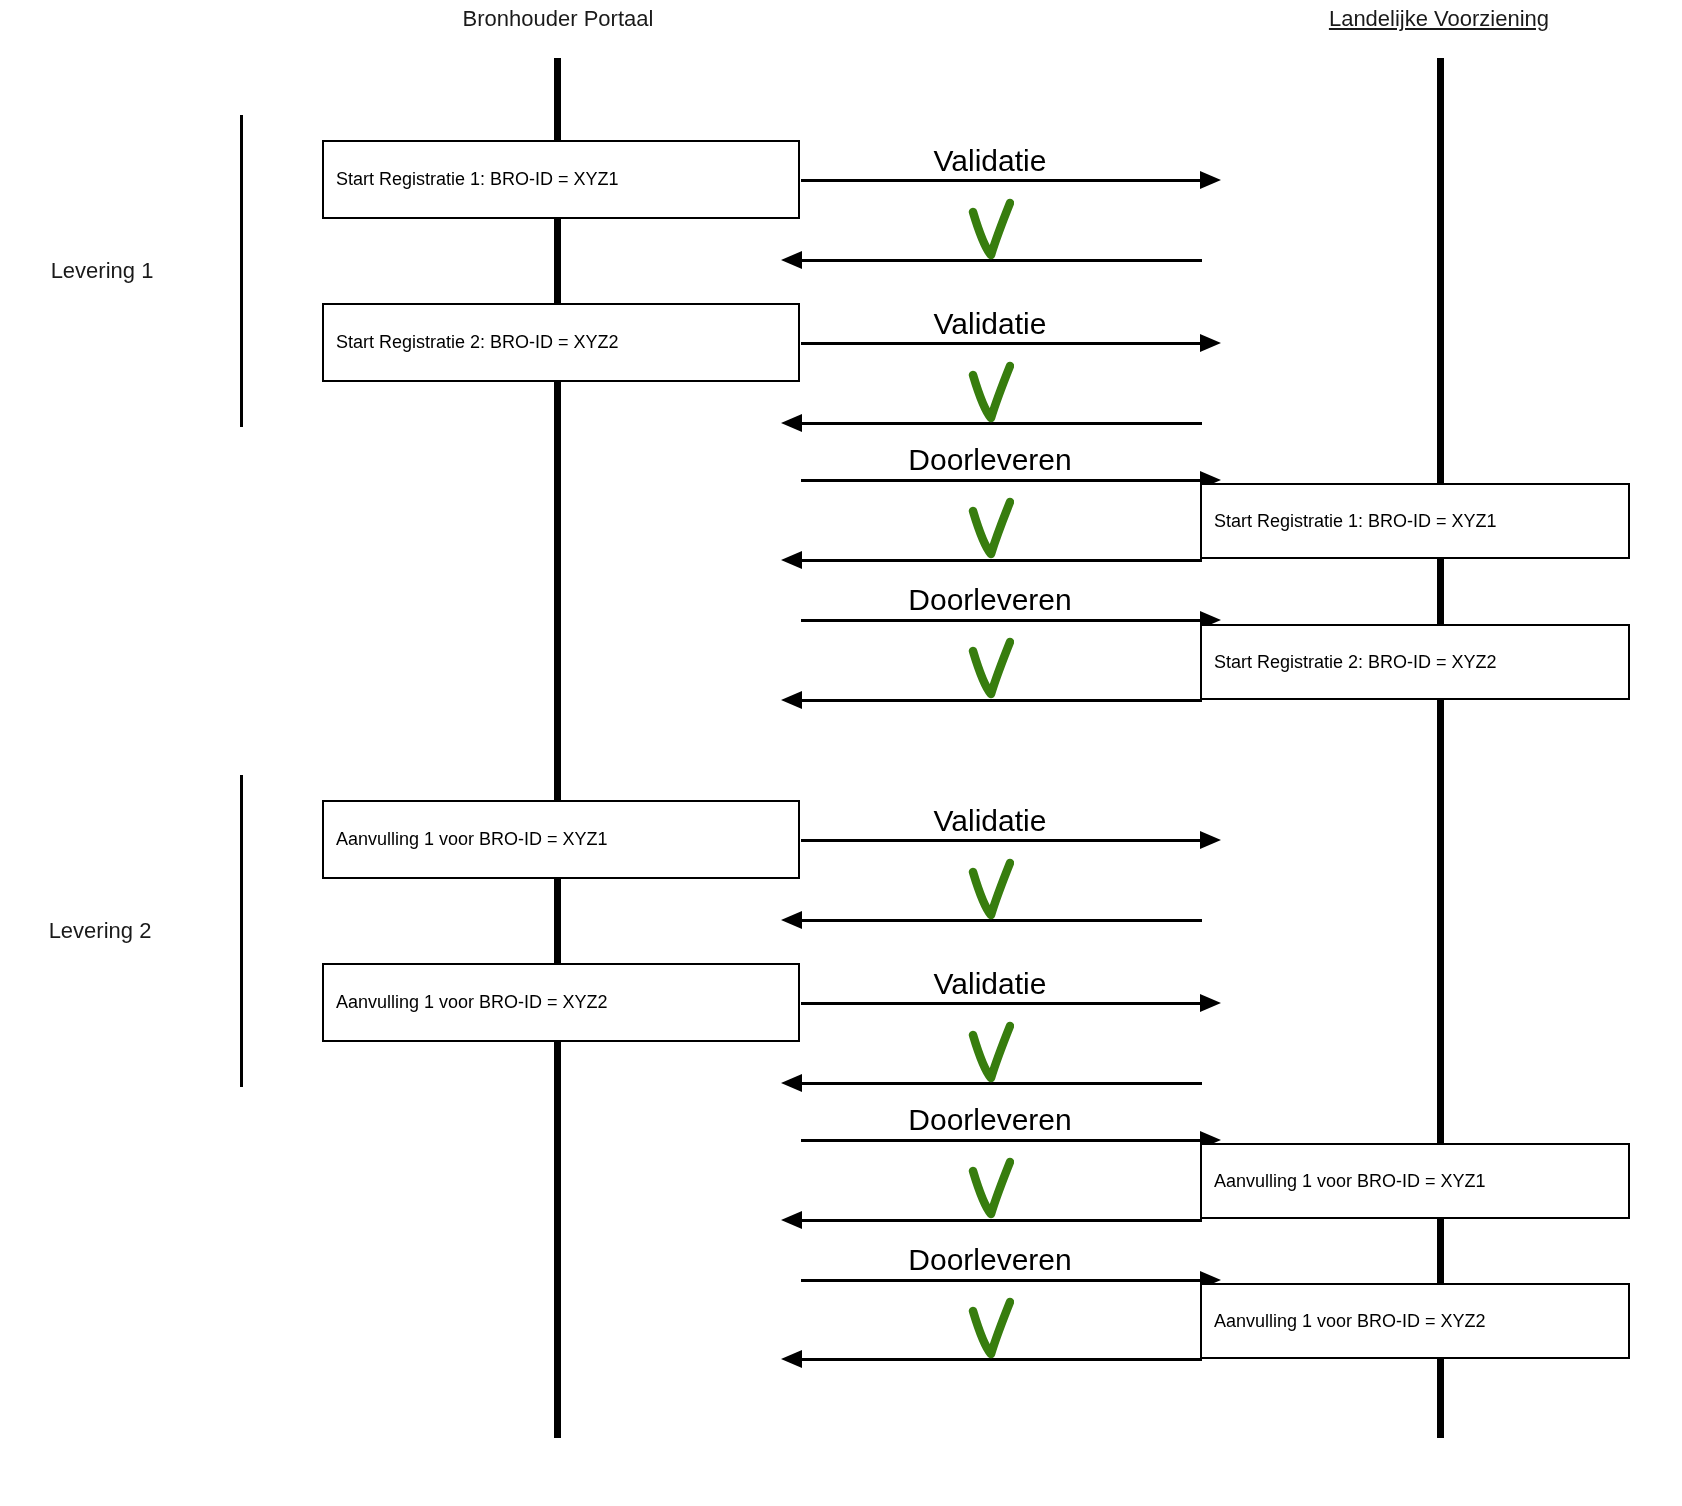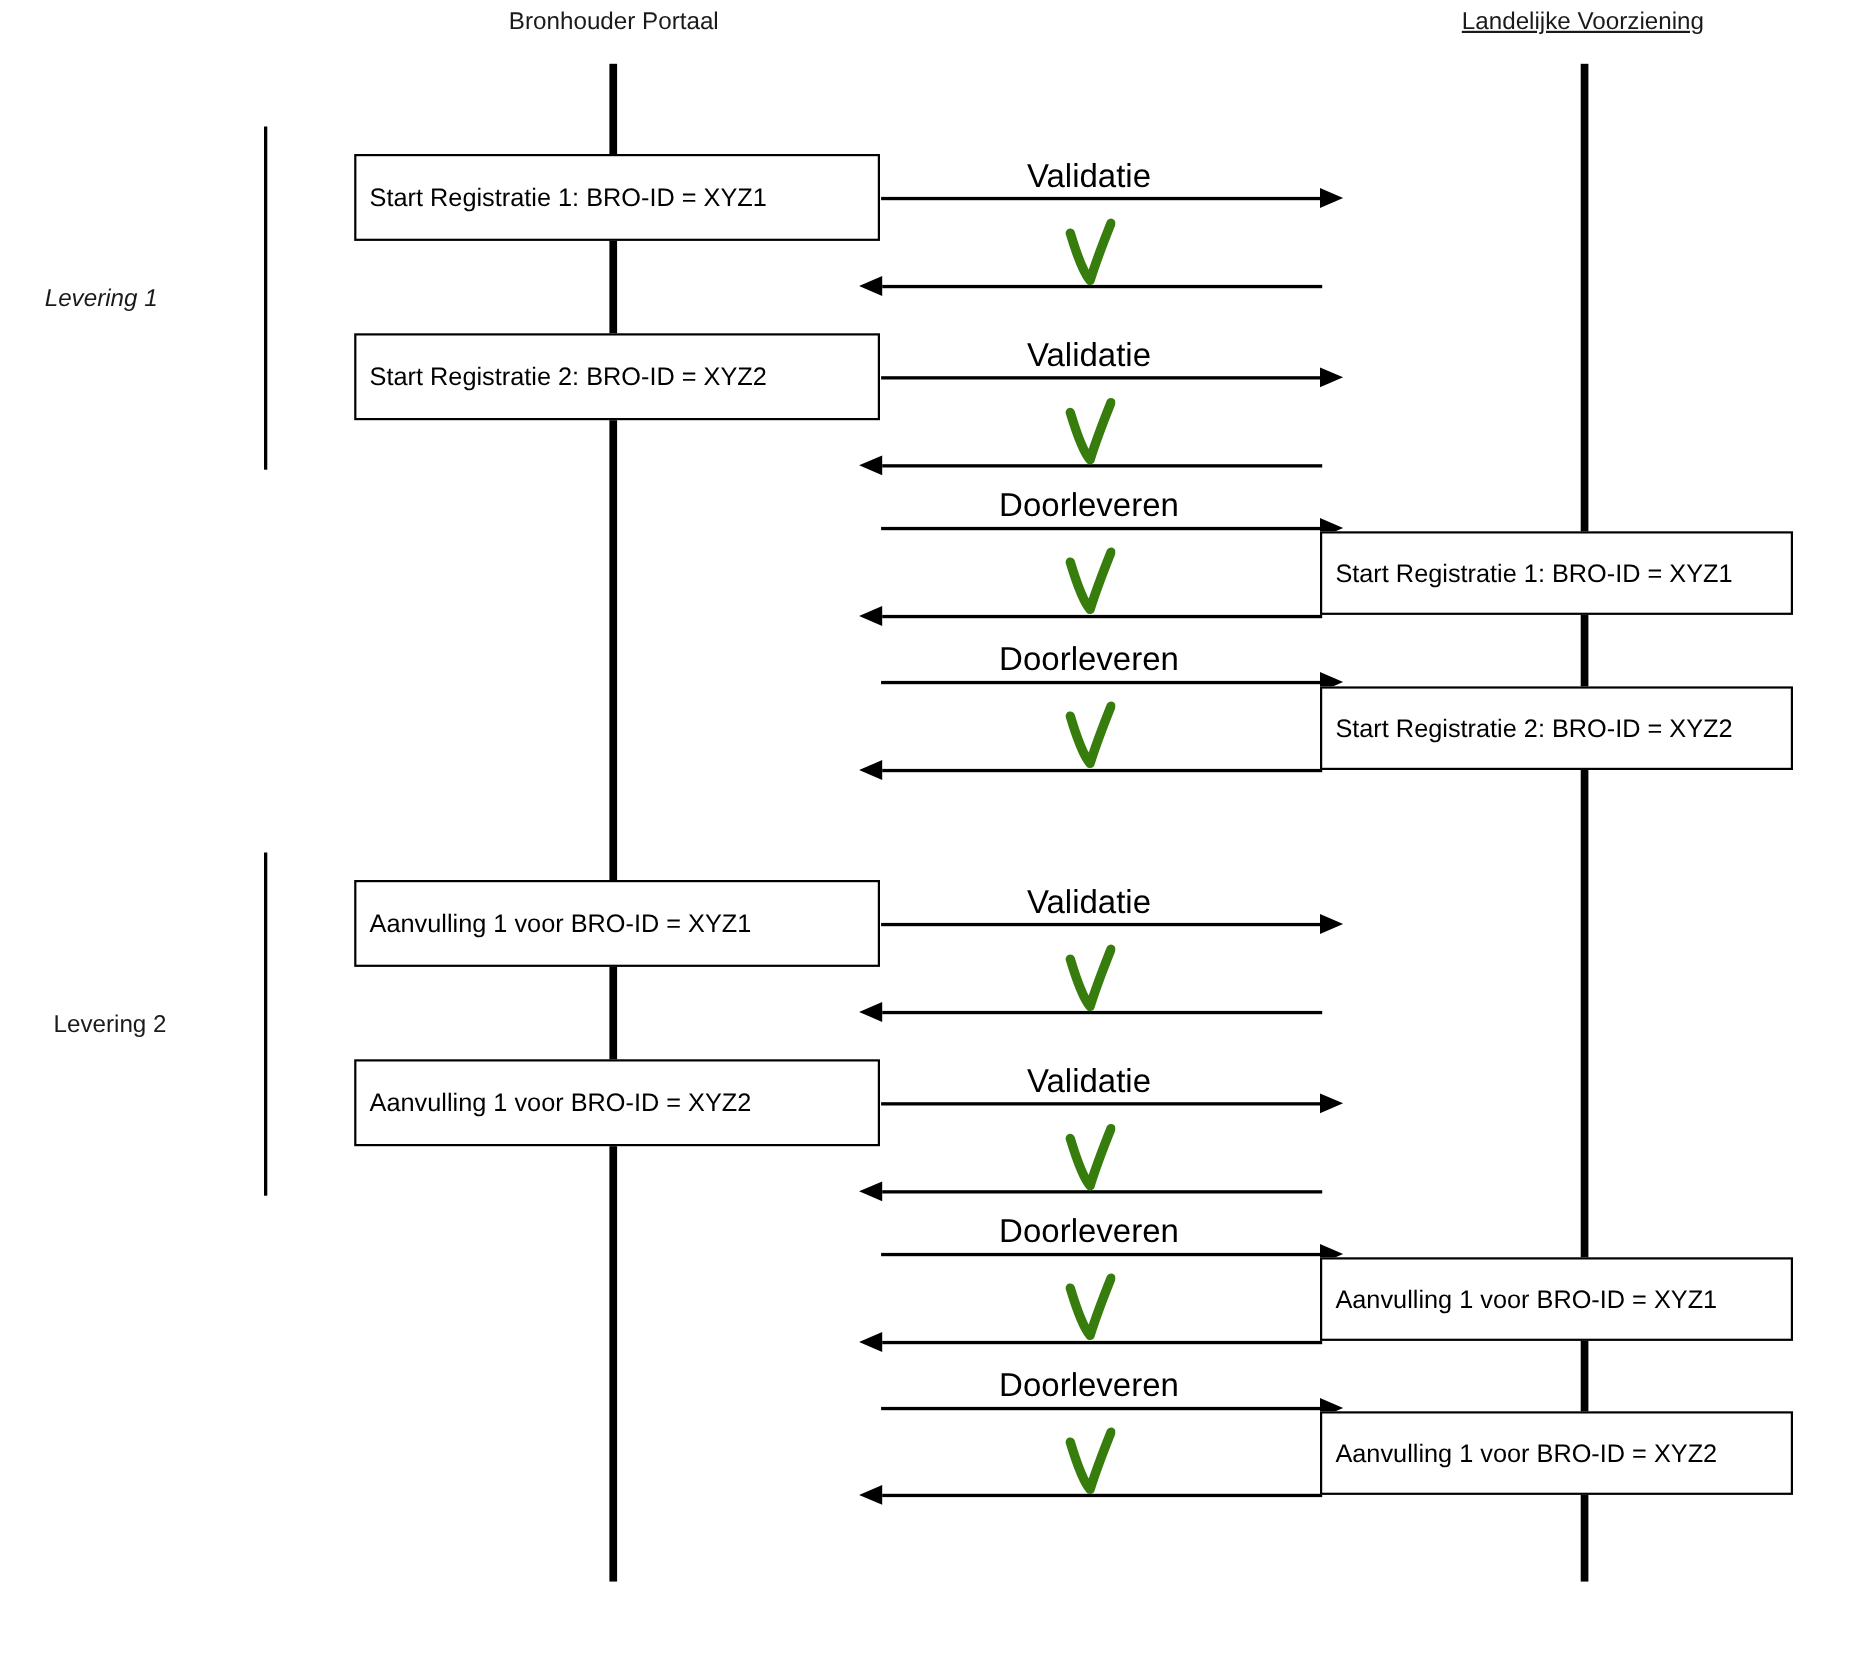--- a/index.html
+++ b/index.html
@@ -12,21 +12,21 @@
     font-size:22px;line-height:26px;color:#1a1a1a;
   }
   .lifeline{position:absolute;top:58px;width:7px;height:1382px;background:var(--line,#000);}
   .bracket{position:absolute;width:2.5px;height:312px;background:var(--line,#000);}
   .group-label{
     position:absolute;width:180px;height:312px;display:flex;align-items:center;justify-content:center;
     font-size:22px;color:#1a1a1a;
   }
   .msg-box{
     position:absolute;background:#fff;border:2.5px solid var(--line,#000);box-sizing:border-box;
-    display:flex;align-items:center;font-size:23px;padding-left:12px;z-index:2;
+    display:flex;align-items:center;font-size:18px;padding-left:12px;z-index:2;
   }
   .portal-box{left:322px;width:478px;height:79px;}
   .lv-box{left:1200px;width:430px;height:76px;}
   .msg-label{
     position:absolute;left:860px;width:260px;height:30px;text-align:center;
     font-size:30px;line-height:30px;z-index:1;
   }
   .arrow{position:absolute;height:2.5px;background:var(--line,#000);z-index:1;}
   .arrow .head-right{
     position:absolute;right:-21px;top:-8px;width:0;height:0;
@@ -45,21 +45,21 @@
 
 <div id="canvas">
 
   <div class="actor-title" style="left:398px;">Bronhouder Portaal</div>
   <div class="actor-title" style="left:1279px;text-decoration:underline;">Landelijke Voorziening</div>
 
   <div class="lifeline" style="left:554px;"></div>
   <div class="lifeline" style="left:1437px;"></div>
 
   <div class="bracket" style="left:240px;top:115px;"></div>
-  <div class="group-label" style="left:2px;top:115px;font-style:italic;">Levering 1</div>
+  <div class="group-label" style="left:12px;top:115px;">Levering 1</div>
   <div class="bracket" style="left:240px;top:775px;"></div>
   <div class="group-label" style="left:10px;top:775px;">Levering 2</div>
 
   <div class="msg-box portal-box" style="top:140px;">Start Registratie 1: BRO-ID = XYZ1</div>
   <div class="msg-box portal-box" style="top:303px;">Start Registratie 2: BRO-ID = XYZ2</div>
   <div class="msg-box portal-box" style="top:800px;">Aanvulling 1 voor BRO-ID = XYZ1</div>
   <div class="msg-box portal-box" style="top:963px;">Aanvulling 1 voor BRO-ID = XYZ2</div>
 
   <div class="msg-box lv-box" style="top:483px;">Start Registratie 1: BRO-ID = XYZ1</div>
   <div class="msg-box lv-box" style="top:624px;">Start Registratie 2: BRO-ID = XYZ2</div>

